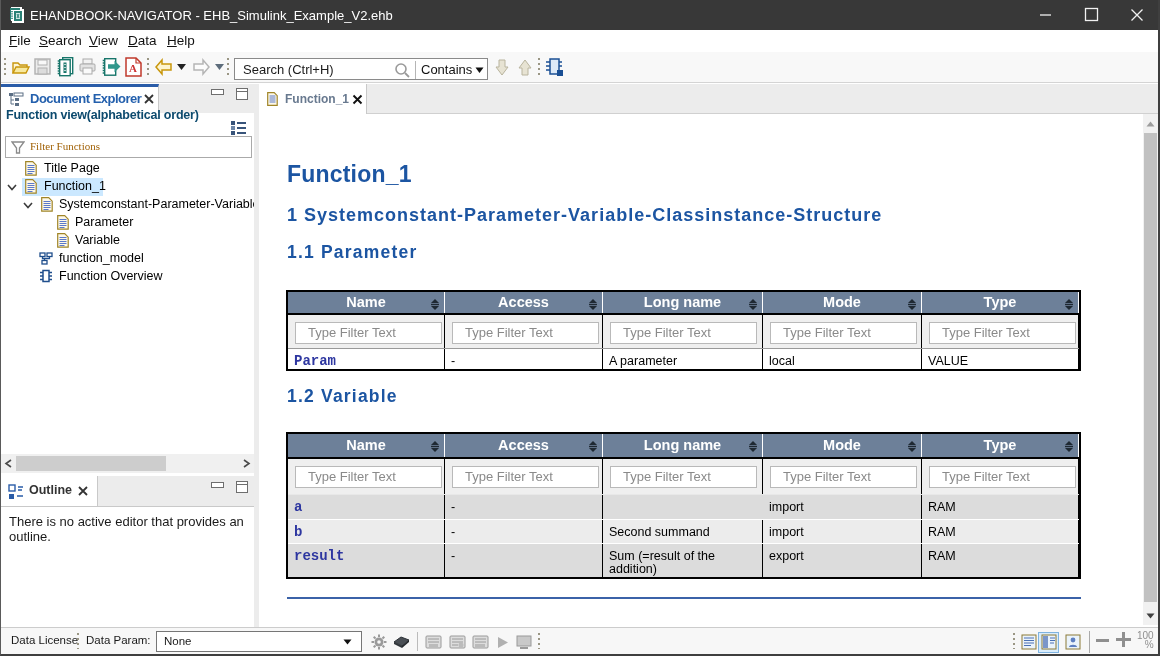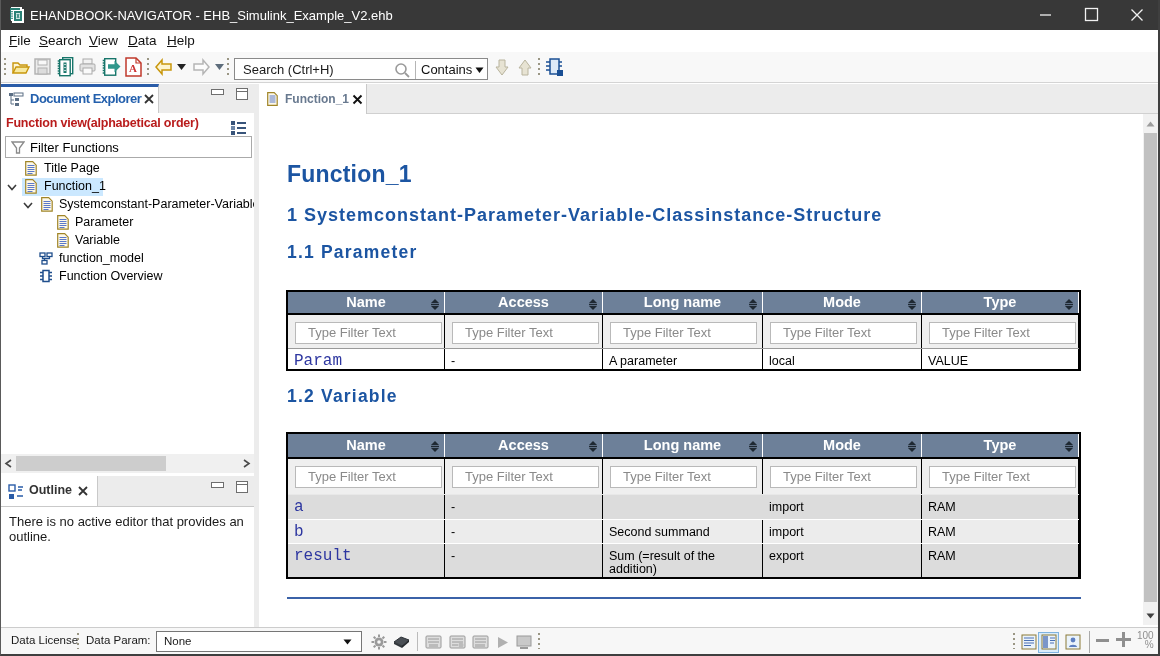--- a/index.html
+++ b/index.html
@@ -18,23 +18,23 @@
 #toolbar { left:1px; top:52px; width:1157px; height:31px; background:#f8f8f8; border-bottom:1px solid #d4d4d4; }
 .grip { position:absolute; top:6px; width:2px; height:19px; background-image:repeating-linear-gradient(#9a9684 0 2px, transparent 2px 5px); }
 #searchbox { left:233px; top:6px; width:254px; height:22px; background:#fff; border:1px solid #8a8a8a; font-size:13px; color:#222; }
 #searchbox .ph { position:absolute; left:8px; top:3px; color:#1a1a1a; }
 #contains { position:absolute; left:186px; top:3px; color:#111; }
 
 #leftpanel { left:1px; top:84px; width:212px; height:543px; background:#fff; }
 #de-tabrest { left:158px; top:0; width:95px; height:29px; background:#ececec; border-bottom:1px solid #ececec;}
 #de-tabactive { left:0; top:0; width:158px; height:29px; background:#fff; border-top:3px solid #2a5ca8; border-right:1px solid #c9c9c9;}
 .tabtxt-blue { color:#2460ad; font-weight:bold; font-size:13px; letter-spacing:-0.5px; }
-#fv-title { left:5px; top:32px; font-weight:bold; font-size:12.5px; letter-spacing:-0.2px; color:#b91c1c; }
+#fv-title { left:5px; top:24px; font-weight:bold; font-size:12.5px; letter-spacing:-0.2px; color:#0c4a6e; }
 #filterbox { left:4px; top:52px; width:247px; height:22px; border:1px solid #aaaaaa; background:#fff; }
-#filterbox span { position:absolute; left:24px; top:3px; color:#000000; font-size:13px; }
+#filterbox span { position:absolute; left:24px; top:3px; color:#a16207; font-size:11px;font-family:Liberation Serif, serif; }
 
 .trow { position:absolute; left:0; height:18px; font-size:12.5px; color:#000; white-space:nowrap; }
 .tsel { position:absolute; background:#cbe8ff; }
 
 #lhsb { left:0; top:370px; width:253px; height:19px; background:#f0f0f0; }
 #lhsb-thumb { position:absolute; left:15px; top:2px; width:150px; height:15px; background:#cdcdcd; }
 
 #outline { left:1px; top:476px; width:253px; height:151px; background:#fff; }
 #ol-tabrest { left:97px; top:0; width:156px; height:30px; background:#ececec; }
 #ol-tabactive { left:0; top:0; width:97px; height:30px; background:#fff; border-right:1px solid #c9c9c9; }
@@ -53,21 +53,21 @@
 h3 { position:absolute; left:28px; font-size:17.5px; letter-spacing:1.2px; color:#1c55a2; }
 
 .dtable { position:absolute; left:27px; width:795px; border:2px solid #000; background:#fff; }
 .thead { position:relative; background:#6d8099; }
 .th { position:absolute; top:0; height:100%; color:#fff; font-weight:bold; font-size:14.5px; text-align:center; border-right:1px solid #fff; }
 .frow { position:relative; background:#efefef; border-top:2px solid #000; }
 .fcell { position:absolute; top:0; border-right:1px solid #000; height:100%; }
 .finput { position:absolute; left:7px; top:7px; width:147px; height:22px; background:#fff; border:1px solid #b9b9b9; font-size:13px; color:#8a8a8a; line-height:20px; padding-left:12px; }
 .drow { position:relative; }
 .dcell { position:absolute; top:0; height:100%; border-right:1px solid #000; font-size:12.5px; color:#000; padding:6px 0 0 6px; line-height:13px; }
-.mono { font-family:"Liberation Mono", monospace; color:#2d36a0; font-size:16px; }
+.mono { font-family:"Liberation Mono", monospace; color:#2d36a0; font-size:14px;font-weight:bold; }
 
 #vsb { left:884px; top:30px; width:15px; height:511px; background:#f1f1f1; }
 #vsb-thumb { position:absolute; left:1px; top:19px; width:13px; height:469px; background:#c1c1c1; }
 
 #statusbar { left:1px; top:627px; width:1157px; height:27px; background:#f7f7f7; border-top:1px solid #cccccc; font-size:11.5px; color:#1a1a1a; }
 #dscombo { position:absolute; left:155px; top:3px; width:206px; height:21px; background:#fff; border:1px solid #767676; }
 .sgrip { position:absolute; top:5px; width:2px; height:16px; background-image:repeating-linear-gradient(#9a9684 0 2px, transparent 2px 5px); }
 </style>
 </head>
 <body>

